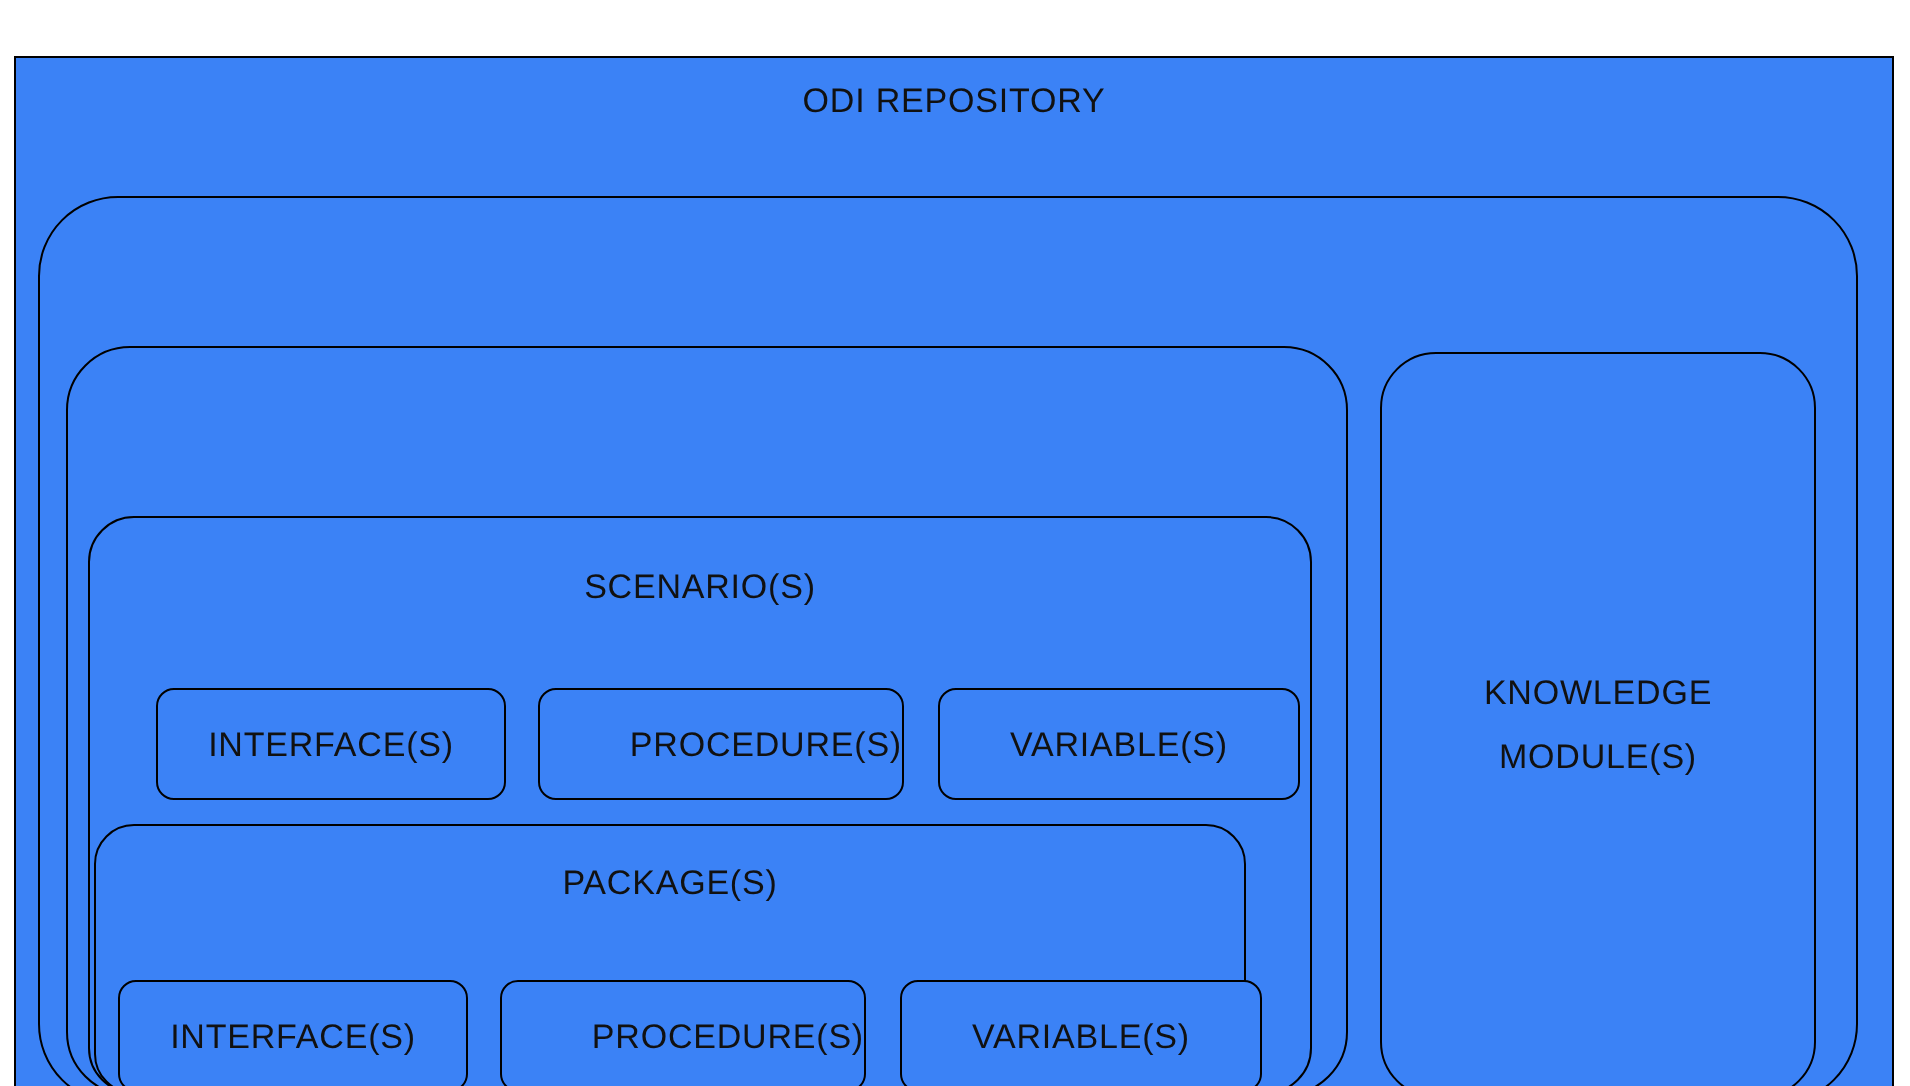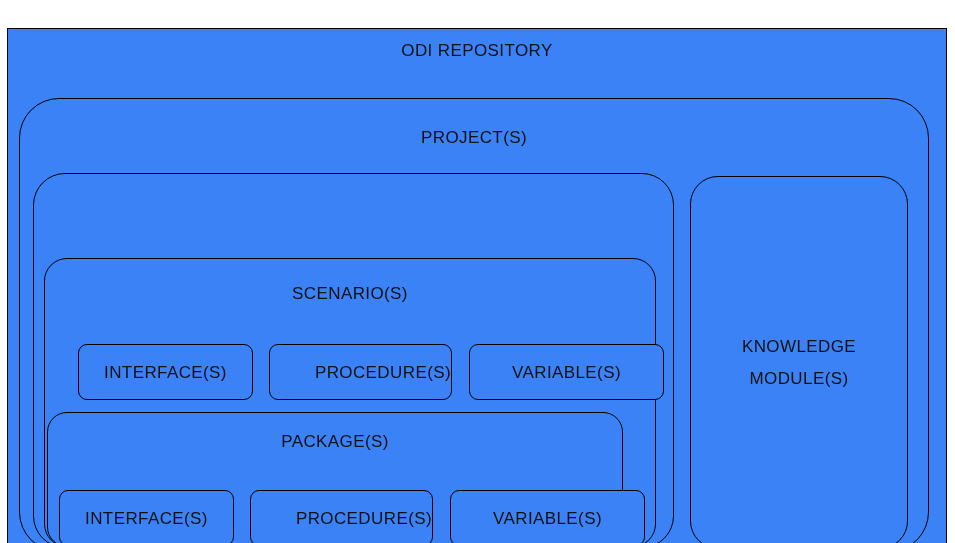--- a/index.html
+++ b/index.html
@@ -68,21 +68,21 @@
   .leaf {
     height: 56px;
     border-radius: 9px;
     display: flex;
     align-items: center;
     justify-content: center;
   }
   .scenario .leaf { top: 65px; }
   .leaf-interface { left: 33px;  width: 175px; }
   .leaf-procedure { left: 224px; width: 183px; justify-content: flex-end; }
-  .leaf-variable  { left: 424px; width: 195px; }
+  .leaf-variable  { left: 424px; width: 181px; }
 
   
   .package {
     left: 2px; top: 133px;
     width: 576px; height: 135px;
     border-radius: 20px;
   }
   .package-label { margin-top: 18px; }
   .package .leaf { top: 57px; }
   .package .leaf-interface { left: 11px; }
@@ -106,21 +106,20 @@
 </style>
 </head>
 <body>
 
 <div class="stage">
 
   <div class="box repo">
     <span class="label repo-label">ODI REPOSITORY</span>
 
     <div class="box project">
-      <span class="label project-label">PROJECT(S)</span>
 
       <div class="box loadplan">
 
         <div class="box scenario">
           <span class="label scenario-label">SCENARIO(S)</span>
 
           <div class="box leaf leaf-interface">
             <span class="label">INTERFACE(S)</span>
           </div>
           <div class="box leaf leaf-procedure">

